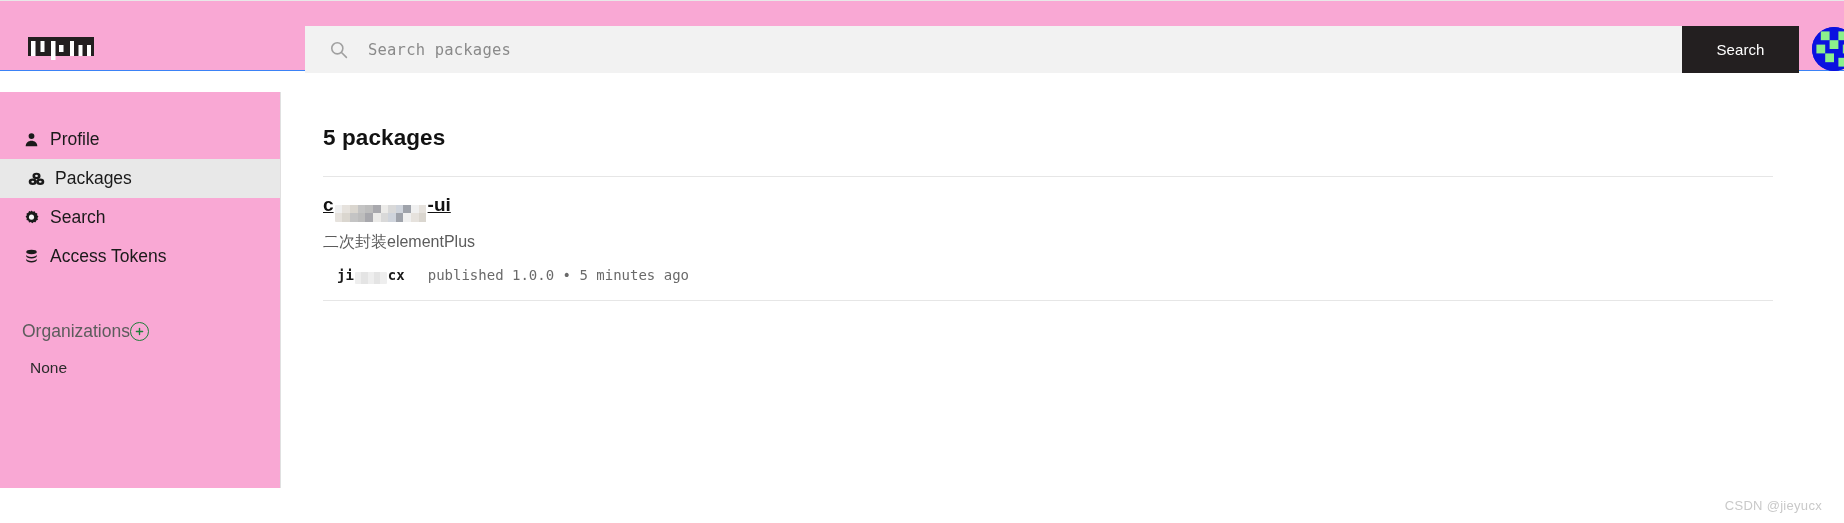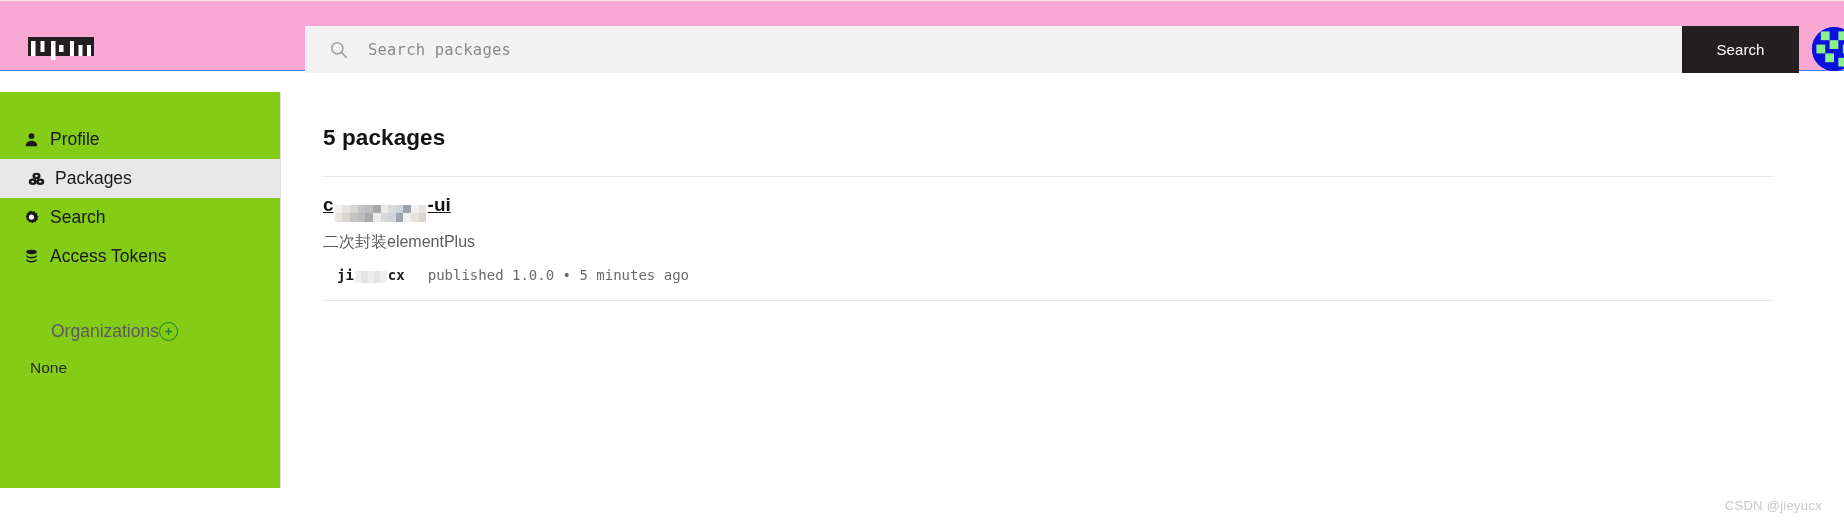--- a/index.html
+++ b/index.html
@@ -108,21 +108,21 @@
     display: block;
   }
 
   
   .sidebar {
     position: absolute;
     left: 0;
     top: 91px;
     width: 281px;
     height: 396px;
-    background: #84cc16;
+    background: #f9a8d4;
     border-right: 1px solid #e0e0e0;
     padding-top: 28px;
   }
 
   .nav-item {
     height: 39px;
     display: flex;
     align-items: center;
     padding-left: 22px;
     cursor: pointer;
@@ -148,21 +148,21 @@
     line-height: 1;
     font-family: "Liberation Sans", sans-serif;
   }
 
   .org-header {
     margin-top: 40px;
     padding: 0 22px 0 22px;
     height: 30px;
     display: flex;
     align-items: center;
-    justify-content: center;
+    justify-content: flex-start;
   }
   .org-title {
     font-size: 17.5px;
     color: #5c5c5c;
   }
   .org-add {
     width: 19px;
     height: 19px;
     border-radius: 50%;
     border: 1.4px solid #1d7e38;
@@ -247,21 +247,21 @@
     font-size: 14px;
     color: #6a6a6a;
     display: flex;
     align-items: center;
     line-height: 1;
   }
   .pkg-meta .author {
     color: #1a1a1a;
     font-weight: bold;
     display: inline-flex;
-    align-items: center;
+    align-items: flex-end;
   }
   .pkg-meta .meta-text { margin-left: 23px; }
 
   .divider-bottom {
     margin-top: 18px;
     height: 1px;
     background: #e6e6e6;
     width: 1450px;
   }
 

